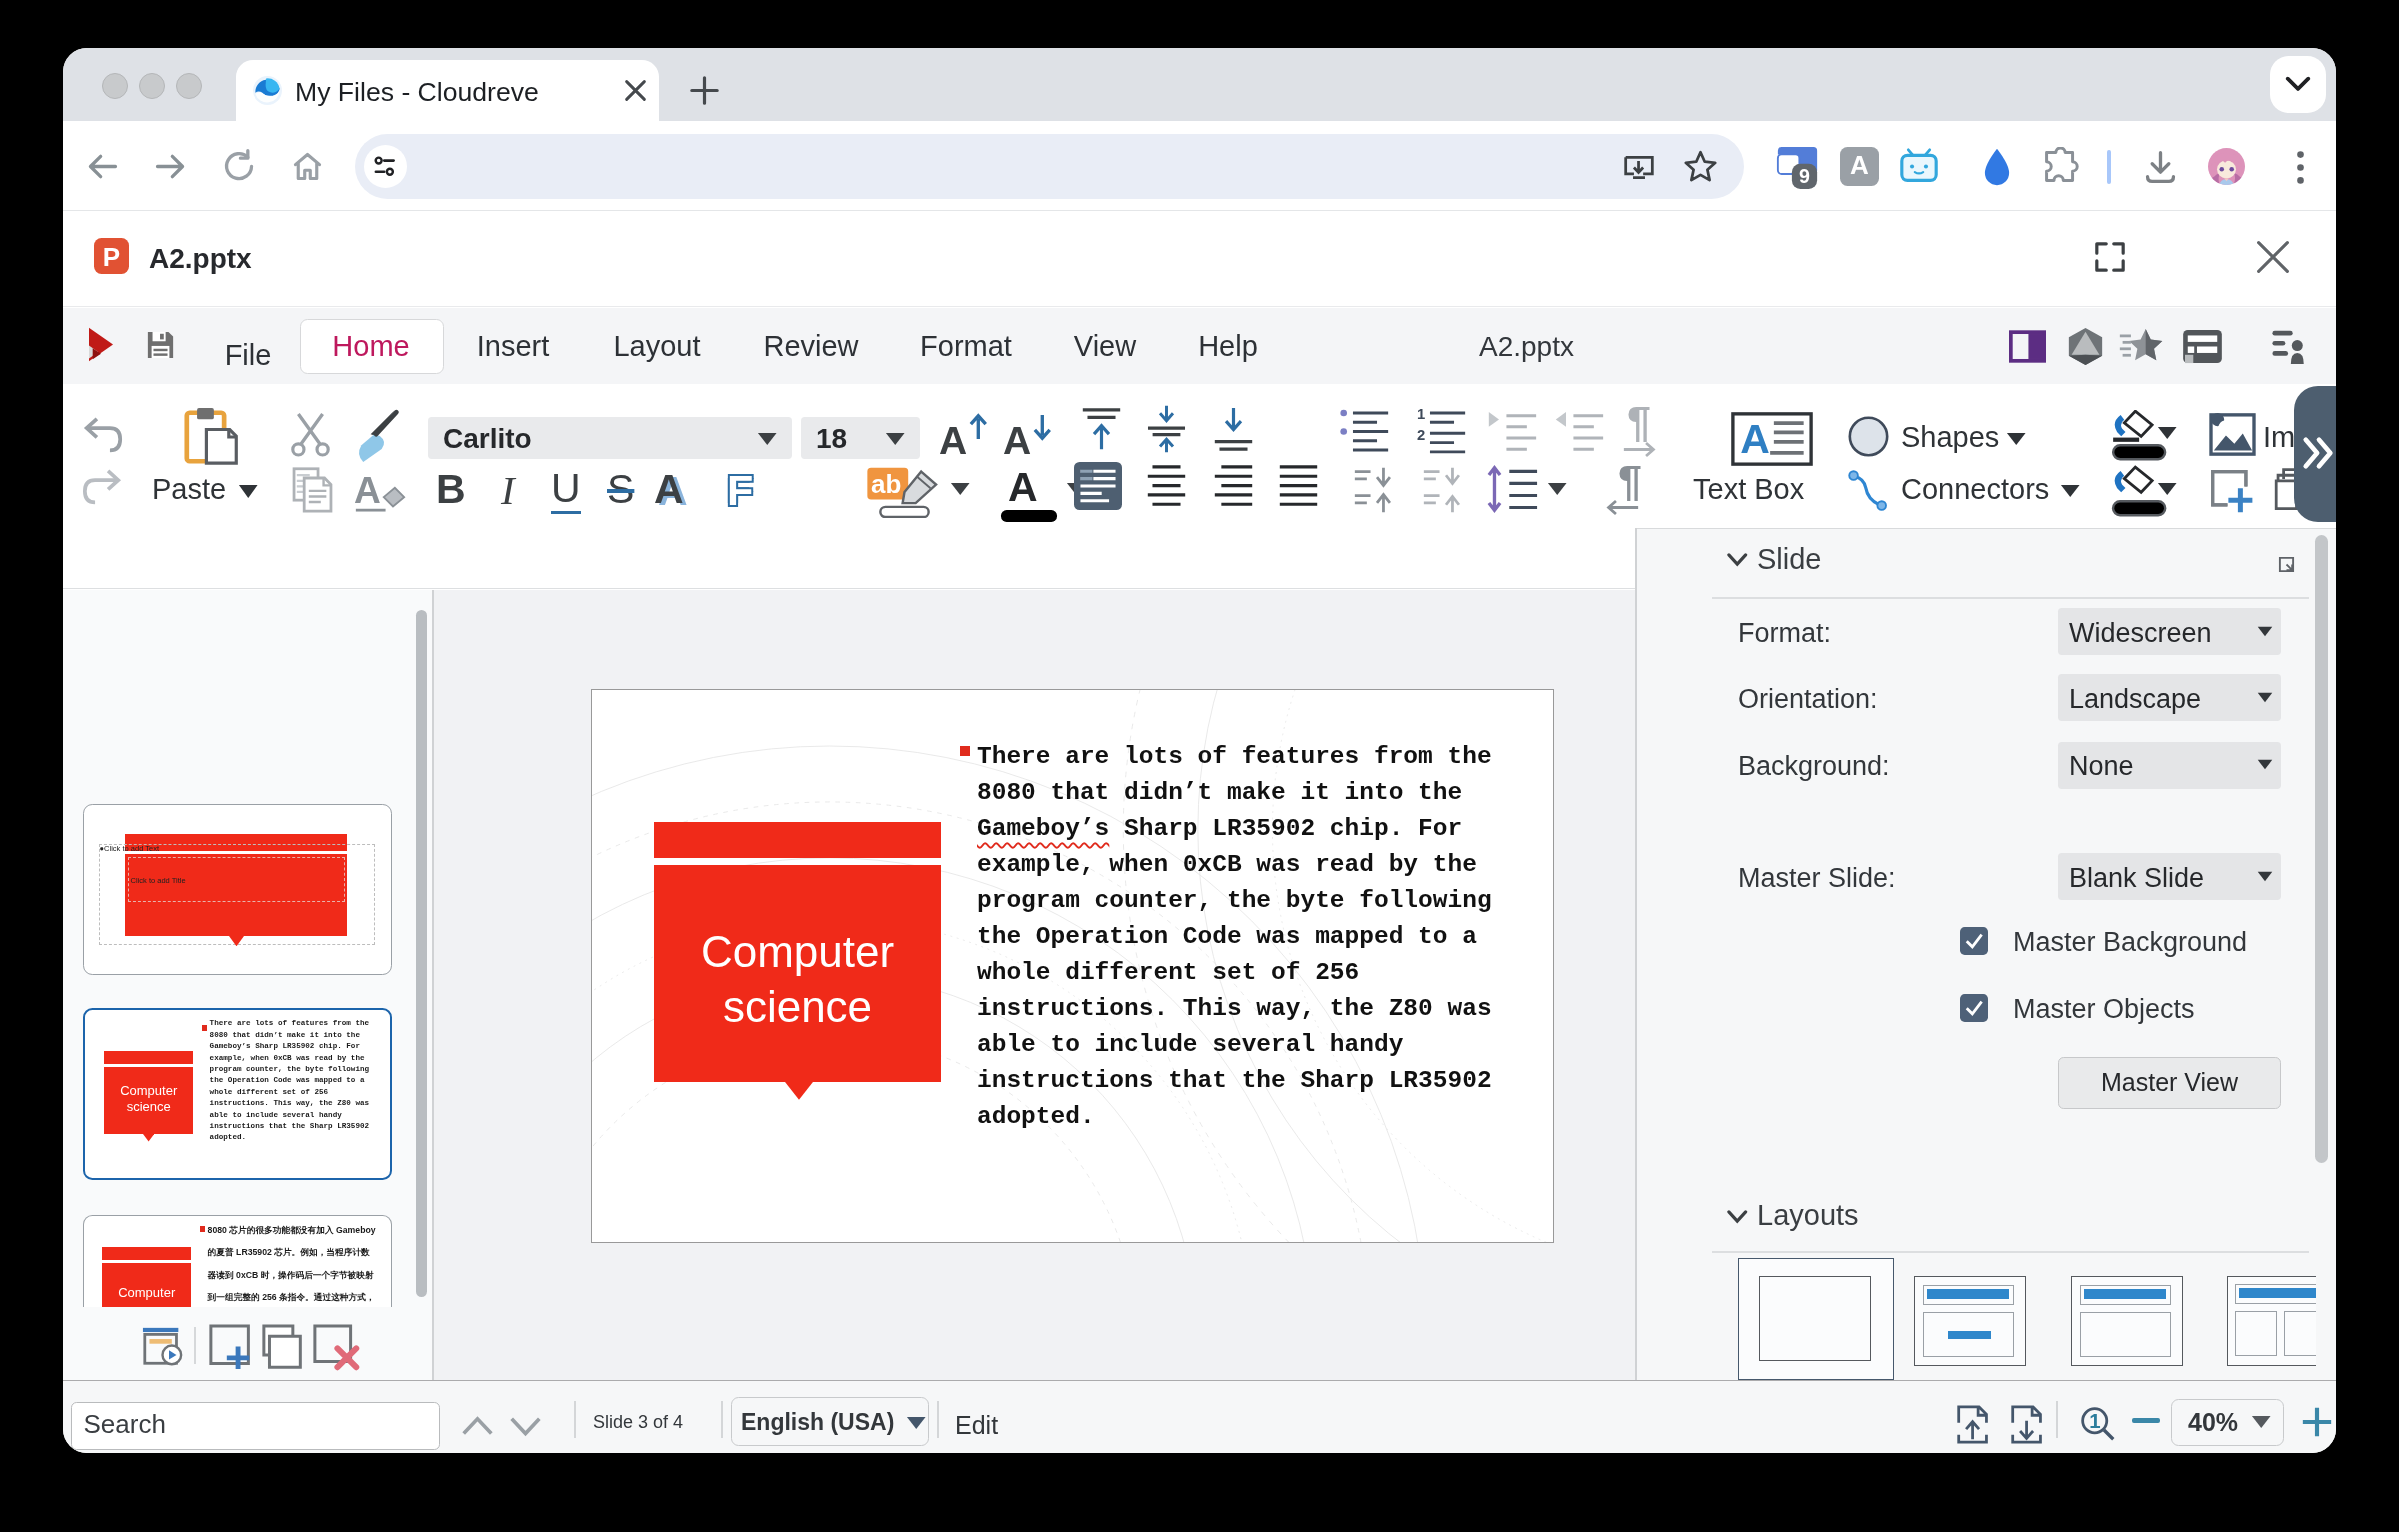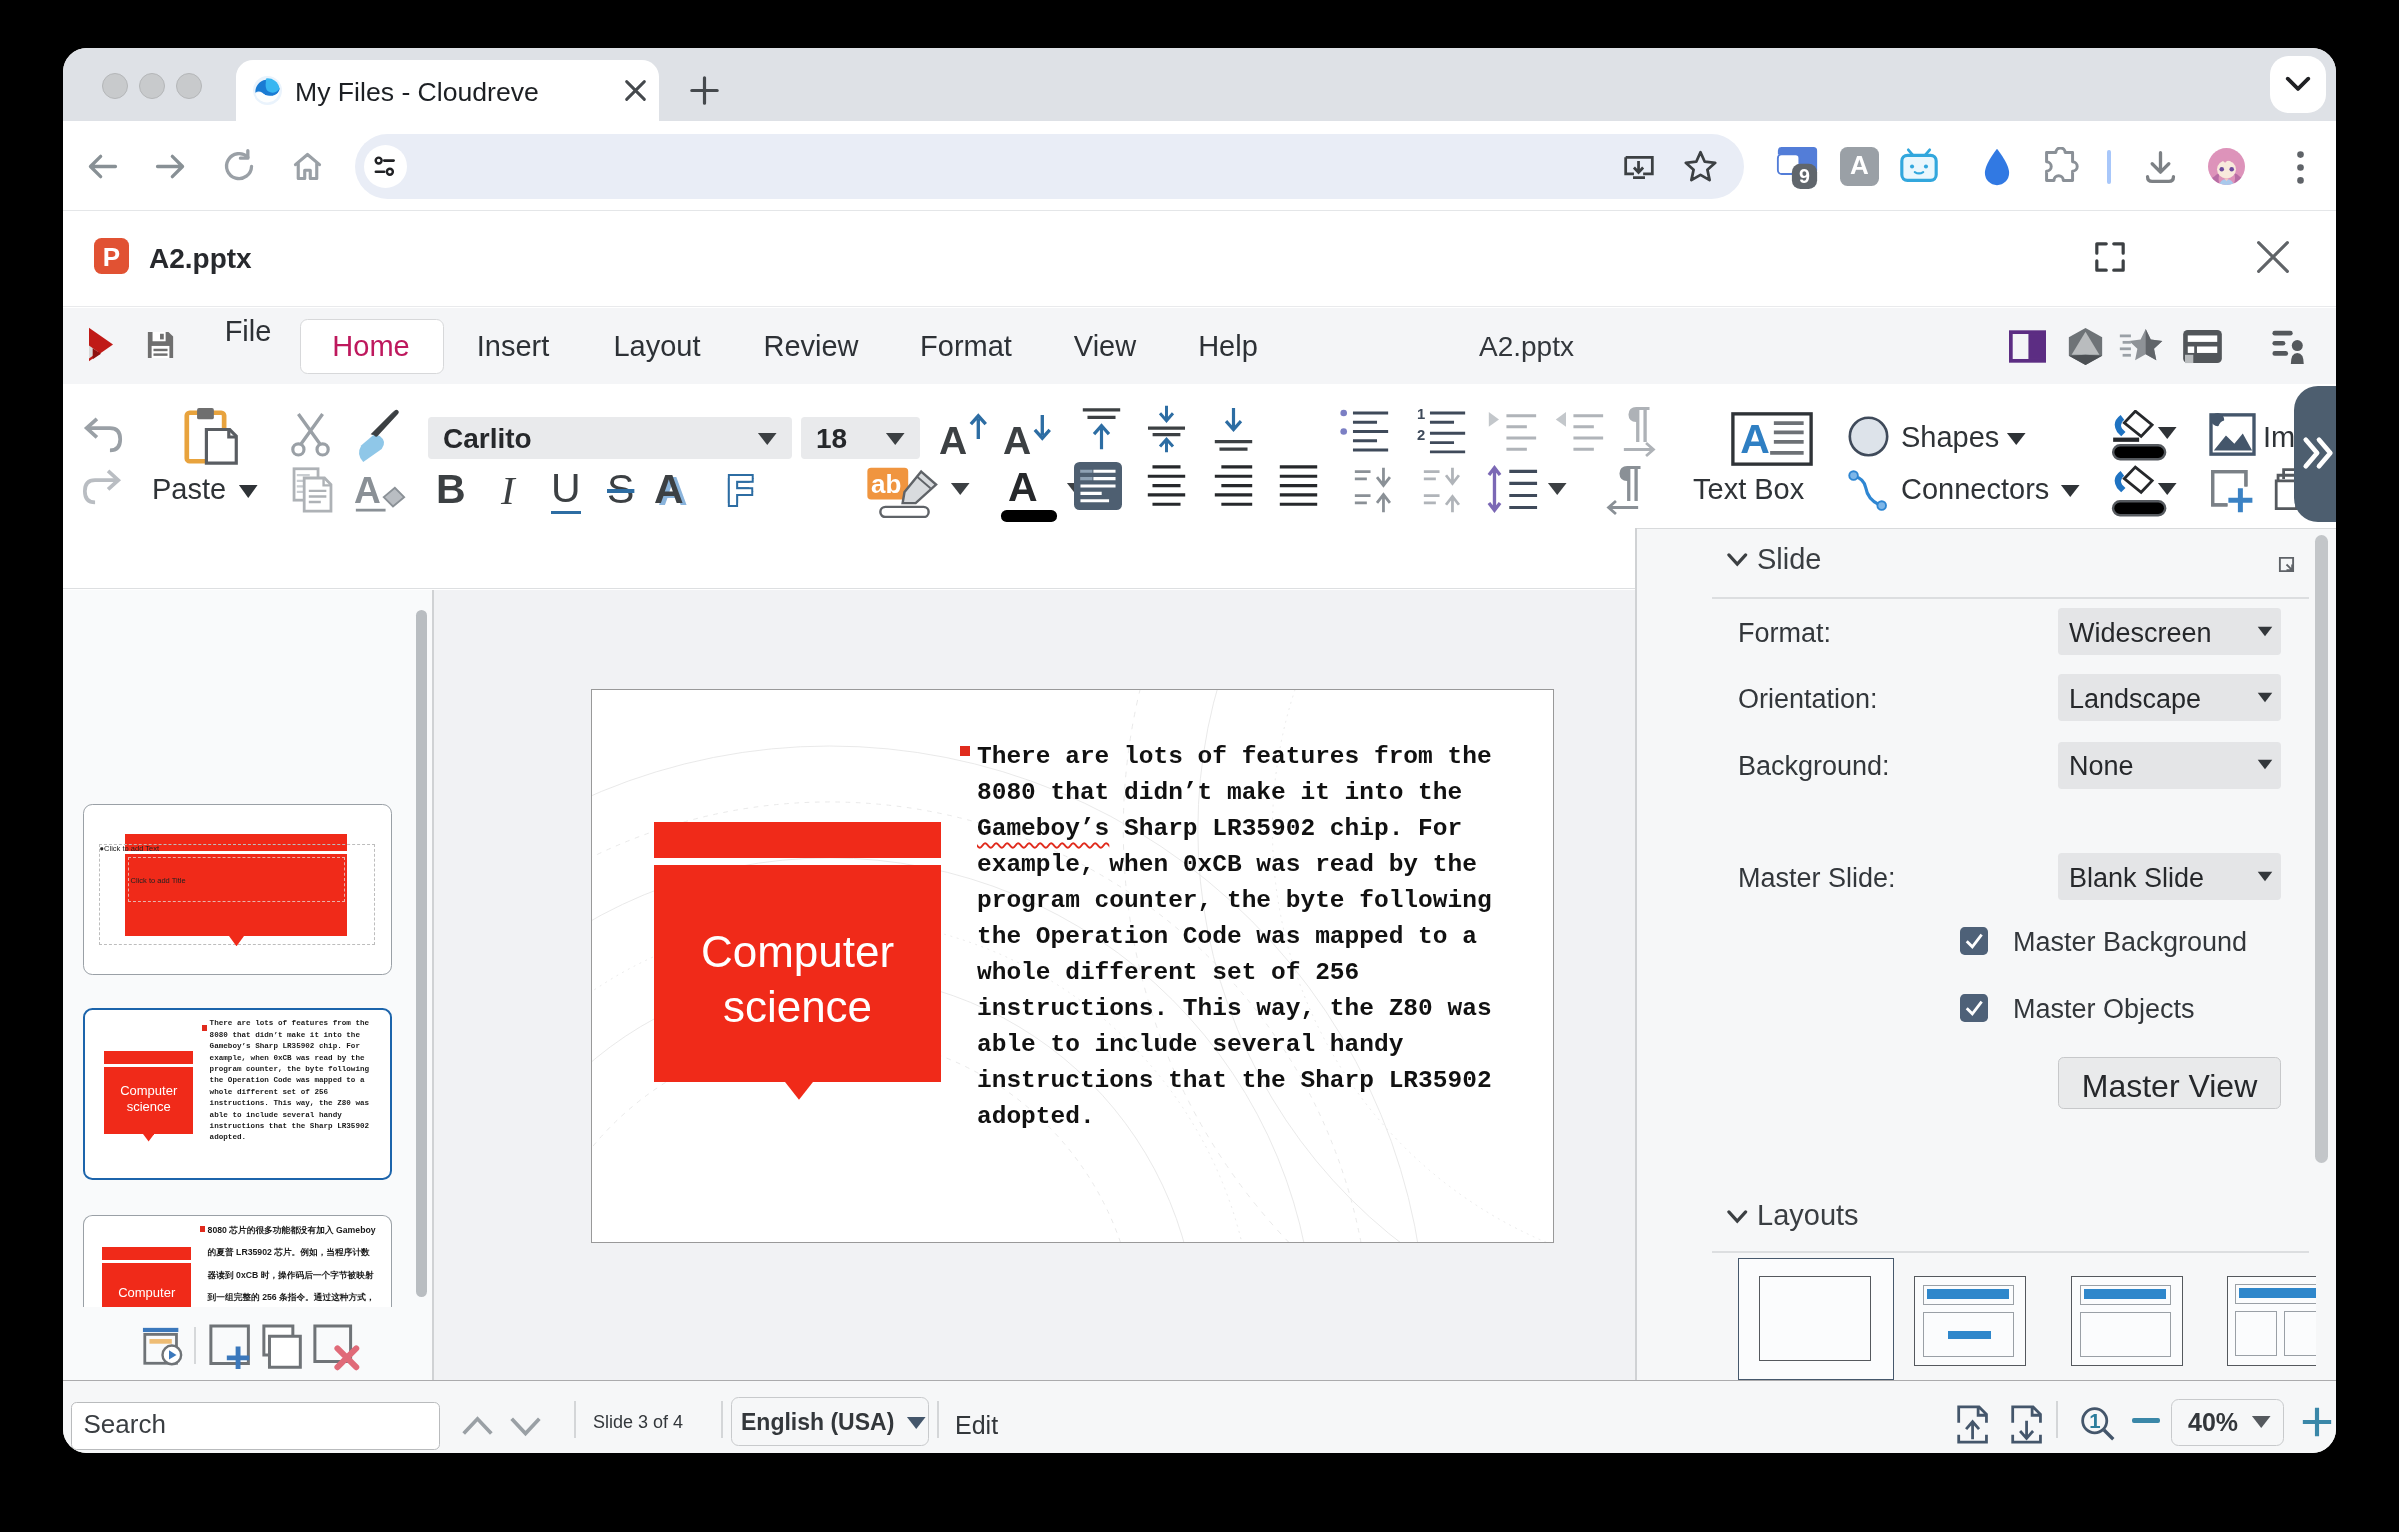--- a/index.html
+++ b/index.html
@@ -143,21 +143,21 @@
   </svg>
   <svg class="abs" style="left:83px;top:282px;" width="29" height="30" viewBox="0 0 31 32">
     <path d="M2 2 H24 L29 7 V30 H2 Z" fill="#6f6f6f"></path>
     <rect x="7" y="2" width="14" height="10" fill="#fff"></rect>
     <rect x="15" y="4" width="4" height="6" fill="#6f6f6f"></rect>
     <rect x="6" y="17" width="19" height="13" fill="#fff"></rect>
     <rect x="8" y="20" width="15" height="2.6" fill="#6f6f6f"></rect>
     <rect x="8" y="25" width="15" height="2.6" fill="#6f6f6f"></rect>
   </svg>
   <div class="abs" style="left:237px;top:271px;width:142px;height:53px;background:#fff;border:1.9px solid #d7d8da;border-radius:7.5px;"></div>
-  <div class="abs menu" style="left:129px;top:267px;width:112px;text-align:center;font-size:29px;color:#2d3136;">File</div>
+  <div class="abs menu" style="left:129px;top:291px;width:112px;text-align:center;font-size:29px;color:#2d3136;">File</div>
   <div class="abs menu" style="left:252px;top:282px;width:112px;text-align:center;font-size:29px;color:#be185d;">Home</div>
   <div class="abs menu" style="left:394px;top:282px;width:112px;text-align:center;font-size:29px;color:#2d3136;">Insert</div>
   <div class="abs menu" style="left:538px;top:282px;width:112px;text-align:center;font-size:29px;color:#2d3136;">Layout</div>
   <div class="abs menu" style="left:692px;top:282px;width:112px;text-align:center;font-size:29px;color:#2d3136;">Review</div>
   <div class="abs menu" style="left:847px;top:282px;width:112px;text-align:center;font-size:29px;color:#2d3136;">Format</div>
   <div class="abs menu" style="left:986px;top:282px;width:112px;text-align:center;font-size:29px;color:#2d3136;">View</div>
   <div class="abs menu" style="left:1109px;top:282px;width:112px;text-align:center;font-size:29px;color:#2d3136;">Help</div>
   <div class="abs" style="left:1389px;top:283px;width:149px;text-align:center;font-size:28px;color:#33373c;">A2.pptx</div>
 
   <svg class="abs" style="left:1946px;top:282px;" width="37" height="33" viewBox="0 0 40 35">
@@ -566,21 +566,21 @@
   <svg class="abs" style="left:1900px;top:882px;" width="22.4" height="22.4" viewBox="0 0 24 24">
         <path d="M4 12 L10 18 L20 5" stroke="#fff" stroke-width="3" fill="none"></path>
       </svg>
   <div class="abs" style="left:1950px;top:879px;font-size:27px;color:#33373b;">Master Background</div>
   <div class="abs" style="left:1897px;top:946px;width:28px;height:28px;background:#4e6178;border-radius:4.7px;"></div>
   <svg class="abs" style="left:1900px;top:949px;" width="22.4" height="22.4" viewBox="0 0 24 24">
         <path d="M4 12 L10 18 L20 5" stroke="#fff" stroke-width="3" fill="none"></path>
       </svg>
   <div class="abs" style="left:1950px;top:946px;font-size:27px;color:#33373b;">Master Objects</div>
   <div class="abs" style="left:1995px;top:1009px;width:223px;height:52px;background:#e9eaeb;border:1.9px solid #c7c8ca;border-radius:5.6px;box-sizing:border-box;"></div>
-  <div class="abs" style="left:1995px;top:1020px;width:223px;text-align:center;font-size:32px;color:#26282b;">Master View</div>
+  <div class="abs" style="left:1995px;top:1020px;width:223px;text-align:center;font-size:25px;color:#26282b;">Master View</div>
   <svg class="abs" style="left:1664px;top:1161px;" width="20.5" height="15" viewBox="0 0 22 16">
         <path d="M2 3 L11 13 L20 3" stroke="#3c4043" stroke-width="3.4" fill="none" stroke-linecap="round"></path>
       </svg>
   <div class="abs" style="left:1694px;top:1151px;font-size:29px;color:#3a3e42;">Layouts</div>
   <div class="abs" style="left:1649px;top:1203px;width:597px;height:1.9px;background:#dcdee0;"></div>
 
   <div class="abs" style="left:1675px;top:1210px;width:156px;height:122px;border:1.9px solid #46586c;background:#fbfcfd;box-sizing:border-box;"></div>
   <div class="abs" style="left:1696px;top:1228px;width:112px;height:85px;border:1.9px solid #55595e;background:#fbfcfd;box-sizing:border-box;"></div>
   <div class="abs" style="left:1851px;top:1228px;width:112px;height:90px;border:1.9px solid #55595e;background:#fbfcfd;box-sizing:border-box;">
     <div class="abs" style="left:7.5px;top:7.5px;width:91px;height:20.5px;border:1.9px solid #9aa0a6;box-sizing:border-box;"></div>

